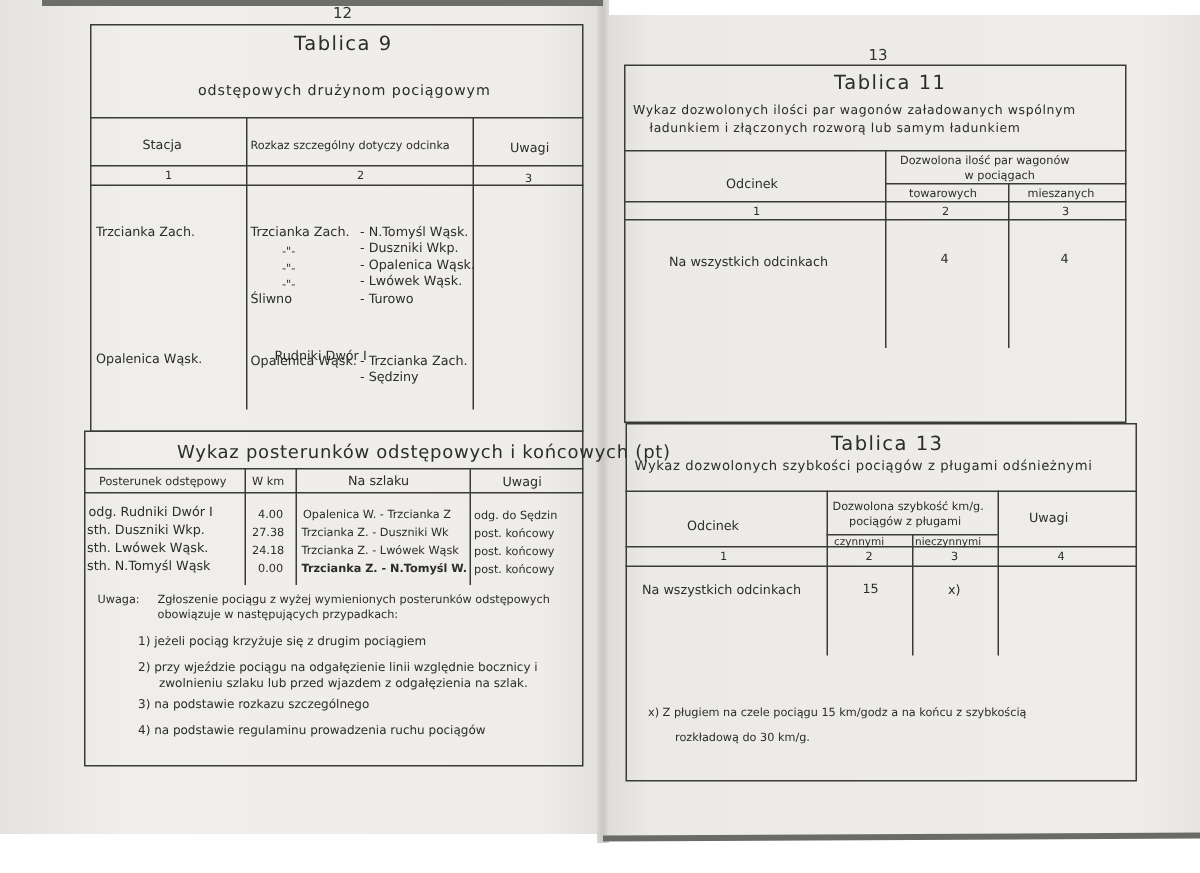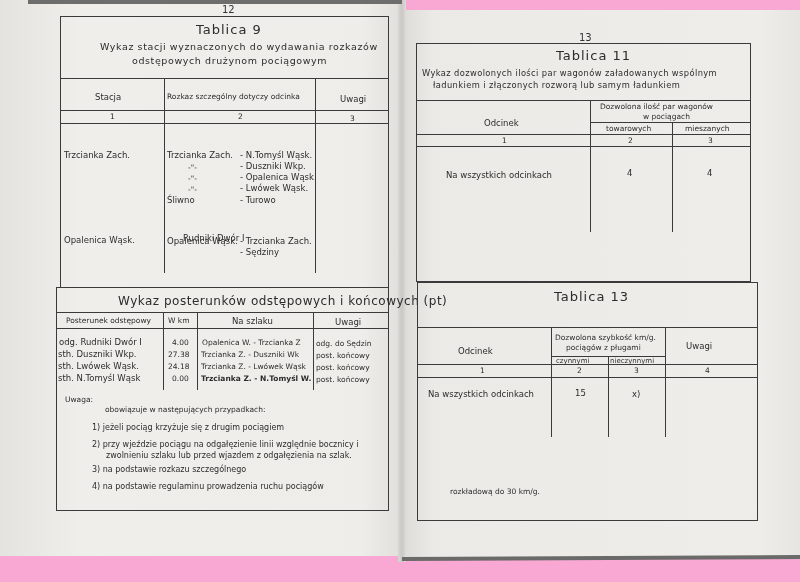--- a/index.html
+++ b/index.html
@@ -1,19 +1,19 @@
 <!DOCTYPE html>
 <html><head>
 <meta charset="utf-8">
 <style>
   * { box-sizing: border-box; margin: 0; padding: 0; }
   html, body { width: 800px; height: 582px; overflow: hidden; background: #d6d6d4; }
   body { position: relative; font-family: "DejaVu Sans", sans-serif; color: #2a2a2a; }
 
-  .spread { position: absolute; left: 0; top: 0; width: 800px; height: 582px; background: #f9a8d4; }
+  .spread { position: absolute; left: 0; top: 0; width: 800px; height: 582px; background: #ffffff; }
   .page { position: absolute; background: #ecebe8; }
   .page-left { left: 0; top: 0; width: 402px; height: 556px; background: linear-gradient(90deg,#e4e3e0 0%,#efeeeb 20%,#eeede9 90%,#e0dfdb 100%); }
   .page-right { left: 402px; top: 10px; width: 398px; height: 548px; background: linear-gradient(90deg,#dcdbd7 0%,#ebeae6 8%,#eeede9 90%,#e6e5e1 100%); }
   .topbar { position: absolute; left: 28px; top: 0; width: 374px; height: 4px; background: #6d6d6b; }
   .bottombar { position: absolute; left: 402px; top: 556px; width: 398px; height: 4px; background: #6a6a68; transform: skewY(-0.3deg); }
   .gutter { position: absolute; left: 398px; top: 0; width: 8px; height: 562px; background: linear-gradient(90deg,#d8d7d3,#c9c8c4,#dddcd8); }
 
   .pgnum { position: absolute; font-size: 10px; font-family: "DejaVu Sans", sans-serif; color: #333; }
 
   .box { position: absolute; border: 1.5px solid #3a3a3a; }
@@ -32,21 +32,20 @@
   <div class="page page-left"></div>
   <div class="page page-right"></div>
   <div class="gutter"></div>
   <div class="topbar"></div>
   <div class="bottombar"></div>
 
   <div class="pgnum" style="left:222px;top:4px;">12</div>
 
   <div class="box" style="left:60px;top:16px;width:329px;height:272px;"></div>
   <div class="t title" style="left:196px;top:22px;">Tablica 9</div>
-  <div class="t sub" style="left:100px;top:41px;">Wykaz stacji wyznaczonych do wydawania rozkazów</div>
   <div class="t sub" style="left:132px;top:55px;">odstępowych drużynom pociągowym</div>
   <div class="hline" style="left:60px;top:78px;width:329px;"></div>
   <div class="hline" style="left:60px;top:110px;width:329px;"></div>
   <div class="hline" style="left:60px;top:123px;width:329px;"></div>
   <div class="vline" style="left:164px;top:78px;height:195px;"></div>
   <div class="vline" style="left:315px;top:78px;height:195px;"></div>
   <div class="t cell" style="left:95px;top:92px;">Stacja</div>
   <div class="t small" style="left:167px;top:92px;">Rozkaz szczególny dotyczy odcinka</div>
   <div class="t cell" style="left:340px;top:94px;">Uwagi</div>
   <div class="t small" style="left:110px;top:112px;">1</div>
@@ -93,20 +92,21 @@
   <div class="t cell" style="left:58px;top:361px;">sth. Lwówek Wąsk.</div>
   <div class="t small" style="left:168px;top:362px;">24.18</div>
   <div class="t small" style="left:201px;top:362px;">Trzcianka Z. - Lwówek Wąsk</div>
   <div class="t small" style="left:316px;top:363px;">post. końcowy</div>
   <div class="t cell" style="left:58px;top:373px;">sth. N.Tomyśl Wąsk</div>
   <div class="t small" style="left:172px;top:374px;">0.00</div>
   <div class="t small" style="left:201px;top:374px;font-weight:bold;">Trzcianka Z. - N.Tomyśl W.</div>
   <div class="t small" style="left:316px;top:375px;">post. końcowy</div>
 
   <div class="t small" style="left:65px;top:395px;">Uwaga:</div>
+  <div class="t small" style="left:105px;top:395px;">Zgłoszenie pociągu z wyżej wymienionych posterunków odstępowych</div>
   <div class="t small" style="left:105px;top:405px;">obowiązuje w następujących przypadkach:</div>
   <div class="t small" style="left:92px;top:423px;font-size:8px;">1) jeżeli pociąg krzyżuje się z drugim pociągiem</div>
   <div class="t small" style="left:92px;top:440px;font-size:8px;">2) przy wjeździe pociągu na odgałęzienie linii względnie bocznicy i</div>
   <div class="t small" style="left:106px;top:451px;font-size:8px;">zwolnieniu szlaku lub przed wjazdem z odgałęzienia na szlak.</div>
   <div class="t small" style="left:92px;top:465px;font-size:8px;">3) na podstawie rozkazu szczególnego</div>
   <div class="t small" style="left:92px;top:482px;font-size:8px;">4) na podstawie regulaminu prowadzenia ruchu pociągów</div>
 
   <div class="pgnum" style="left:579px;top:32px;">13</div>
 
   <div class="box" style="left:416px;top:43px;width:335px;height:239px;"></div>
@@ -126,34 +126,36 @@
   <div class="t small" style="left:685px;top:124px;">mieszanych</div>
   <div class="t small" style="left:502px;top:136px;">1</div>
   <div class="t small" style="left:628px;top:136px;">2</div>
   <div class="t small" style="left:708px;top:136px;">3</div>
   <div class="t cell" style="left:446px;top:170px;">Na wszystkich odcinkach</div>
   <div class="t cell" style="left:627px;top:168px;">4</div>
   <div class="t cell" style="left:707px;top:168px;">4</div>
 
   <div class="box" style="left:417px;top:282px;width:341px;height:239px;"></div>
   <div class="t title" style="left:554px;top:289px;">Tablica 13</div>
+  <div class="t sub" style="left:423px;top:306px;font-size:8.8px;letter-spacing:0.4px;">Wykaz dozwolonych szybkości pociągów z pługami odśnieżnymi</div>
   <div class="hline" style="left:417px;top:327px;width:341px;"></div>
   <div class="hline" style="left:551px;top:356px;width:114px;"></div>
   <div class="hline" style="left:417px;top:364px;width:341px;"></div>
   <div class="hline" style="left:417px;top:377px;width:341px;"></div>
   <div class="vline" style="left:551px;top:327px;height:110px;"></div>
   <div class="vline" style="left:608px;top:356px;height:81px;"></div>
   <div class="vline" style="left:665px;top:327px;height:110px;"></div>
   <div class="t cell" style="left:458px;top:346px;">Odcinek</div>
   <div class="t small" style="left:555px;top:333px;">Dozwolona szybkość km/g.</div>
   <div class="t small" style="left:566px;top:343px;">pociągów z pługami</div>
   <div class="t cell" style="left:686px;top:341px;">Uwagi</div>
   <div class="t small" style="left:556px;top:357px;font-size:7px;">czynnymi</div>
   <div class="t small" style="left:610px;top:357px;font-size:7px;">nieczynnymi</div>
   <div class="t small" style="left:480px;top:366px;">1</div>
   <div class="t small" style="left:577px;top:366px;">2</div>
   <div class="t small" style="left:634px;top:366px;">3</div>
   <div class="t small" style="left:705px;top:366px;">4</div>
   <div class="t cell" style="left:428px;top:389px;">Na wszystkich odcinkach</div>
   <div class="t cell" style="left:575px;top:388px;">15</div>
   <div class="t cell" style="left:632px;top:389px;">x)</div>
+  <div class="t small" style="left:432px;top:470px;">x) Z pługiem na czele pociągu 15 km/godz a na końcu z szybkością</div>
   <div class="t small" style="left:450px;top:487px;">rozkładową do 30 km/g.</div>
 </div>
 
 </body></html>

